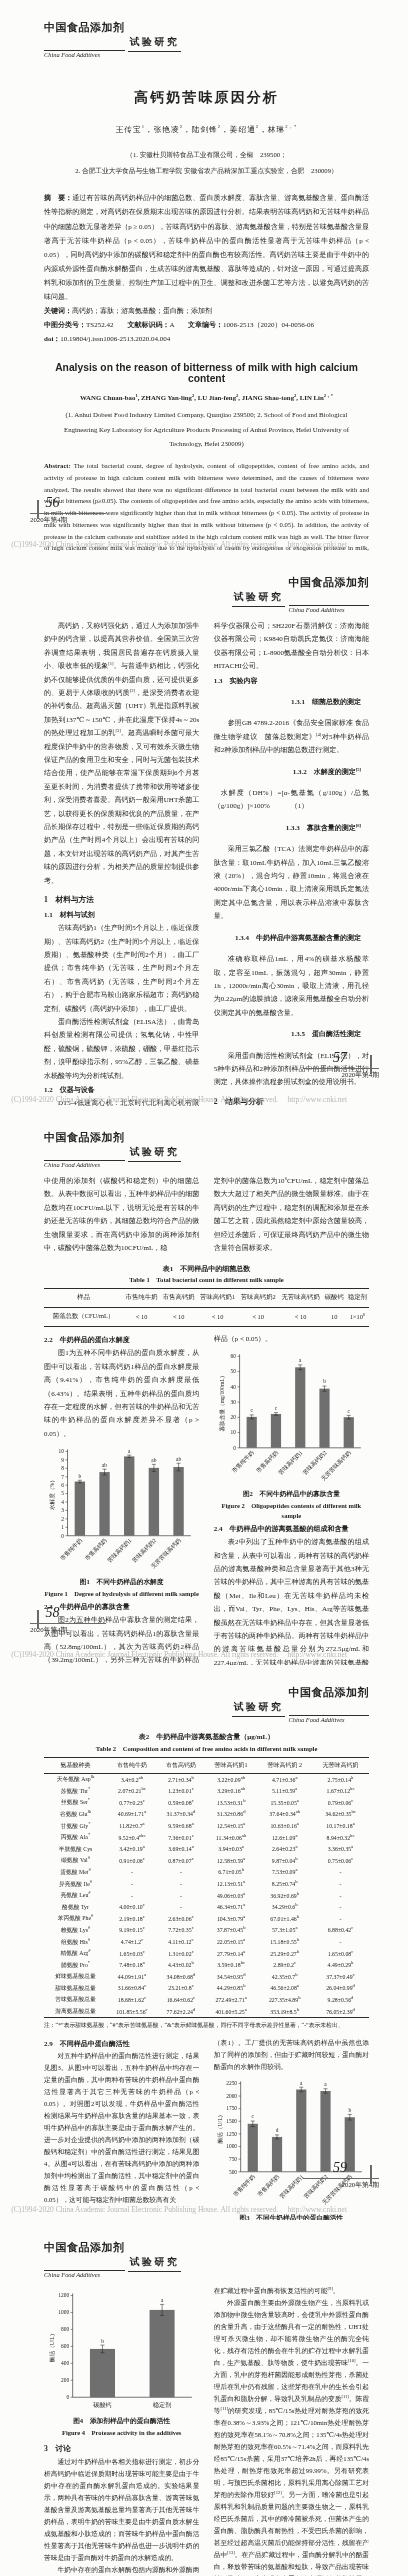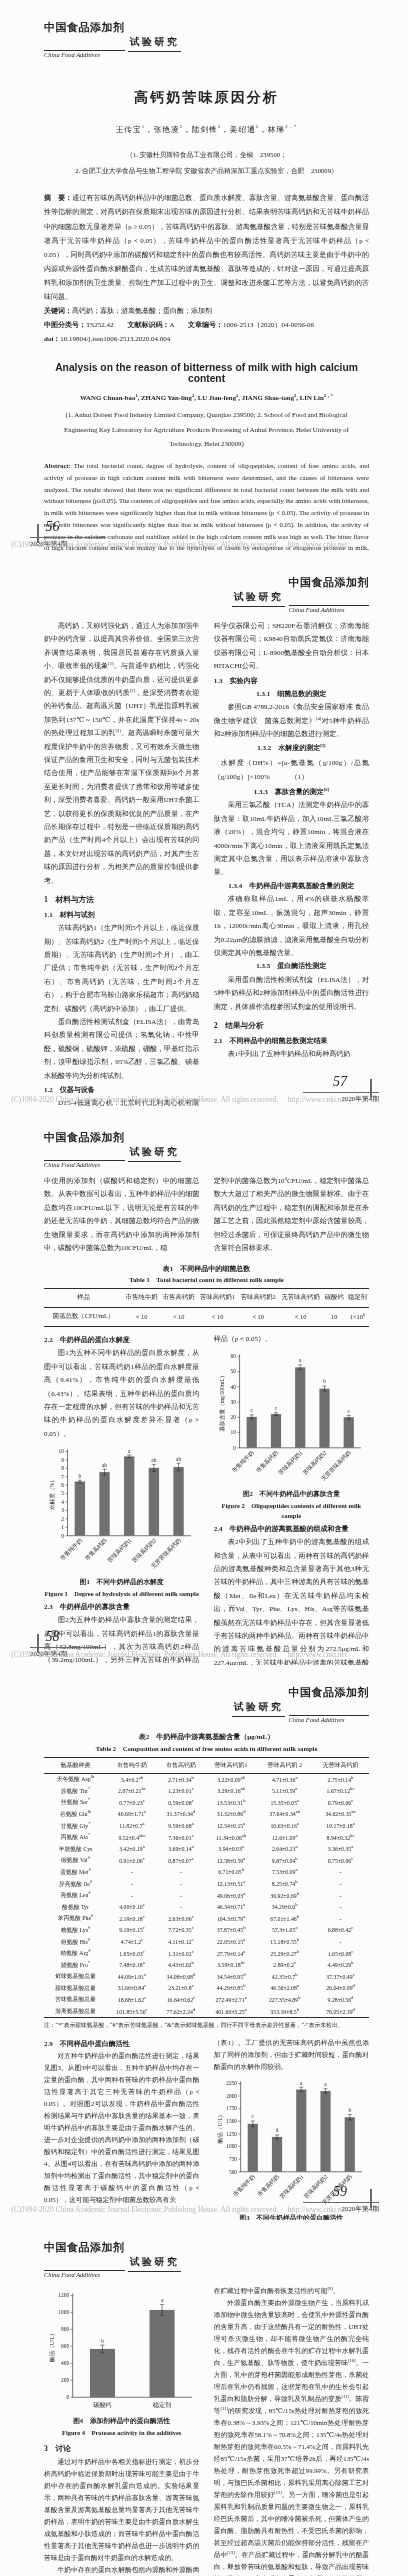--- a/index.html
+++ b/index.html
@@ -27,21 +27,21 @@
   .enaffil.first{margin-top:7.2px;}
   .enabs{font-size:6.6px;line-height:1.78;text-align:justify;margin-top:8.2px;}
   
   .cols{display:flex;gap:14.4px;margin-top:6.2px;}
   .col{flex:1;min-width:0;overflow:hidden;}
   .t-p,.t-p0,.t-eq{font-size:7px;line-height:13.4px;text-align:justify;margin:0;}
   .t-p{text-indent:2em;}
   .t-eq{text-indent:1em;margin:2.1px 0;}
   .t-h1{font-size:7.7px;font-weight:bold;margin:5.2px 0 2.1px;line-height:13.4px;}
   .t-h2{font-size:7px;font-weight:bold;margin:1px 0 0;line-height:13.4px;text-align:left;}
-  .t-h3{font-size:7px;font-weight:bold;margin:0;line-height:13.4px;text-align:center;}
+  .t-h3{font-size:7px;font-weight:bold;margin:8px;line-height:13.4px;text-align:right;}
   .dense .t-p,.dense .t-p0,.dense .t-eq{font-size:6.7px;line-height:12px;}
   .dense .t-h1{line-height:13px;margin:4.1px 0 1.5px;}
   .dense .t-h2,.dense .t-h3{line-height:12.4px;}
   sup{font-size:4.6px;line-height:0;vertical-align:super;}
   
   .tblwrap{margin-top:7.2px;}
   .tcap-cn{text-align:center;font-weight:bold;font-size:7px;line-height:1.8;}
   .tcap-en{text-align:center;font-weight:bold;font-size:6.6px;line-height:1.6;margin-bottom:2.6px;}
   table{width:100%;border-collapse:collapse;border-top:1.1px solid #2b2b2b;border-bottom:1.1px solid #2b2b2b;}
   thead tr{border-bottom:0.6px solid #2b2b2b;}
@@ -53,21 +53,21 @@
   .t2 td{font-size:5.8px;padding:1.3px 1px;}
   .t2 th:first-child{width:61px;}
   .tnote{font-size:5.8px;line-height:1.65;margin-top:2.6px;text-align:justify;}
   
   .fig{text-align:center;margin:3.1px 0 2.1px;}
   .chart{display:inline-block;}
   .chart text{font-family:"Liberation Serif","DejaVu Serif",serif;}
   .figcap-cn{font-weight:bold;font-size:6.7px;line-height:1.9;}
   .figcap-en{font-weight:bold;font-size:6.5px;line-height:1.5;}
   
-  .pno{position:absolute;bottom:6px;width:88px;}
+  .pno{position:absolute;bottom:30px;width:88px;}
   .pno.pleft{left:30px;}
   .pno.pright{right:30px;text-align:right;}
   .pnum{font-style:italic;font-size:14px;line-height:1.05;border-bottom:1.8px solid #6a6a6a;display:inline-block;min-width:47px;}
   .pleft .pnum{padding:0 13.4px 1.5px 15.5px;}
   .pright .pnum{padding:0 15.5px 1.5px 13.4px;text-align:center;}
   .pno::before{content:'';position:absolute;top:4.1px;width:2.1px;height:18.5px;background:#6a6a6a;}
   .pleft::before{left:7.2px;}
   .pright::before{right:7.2px;}
   .pissue{font-size:6.8px;margin-top:1.5px;}
   .wm{position:absolute;bottom:4.6px;left:11.3px;font-size:7.5px;color:#b6b6b4;white-space:nowrap;}
@@ -111,21 +111,21 @@
       <div class="jblock">
         <div class="jcn">中国食品添加剂</div>
         <div class="jen">China Food Additives</div>
       </div>
     </div>
     <div class="cols">
       <div class="col">
           <p class="t-p">高钙奶，又称钙强化奶，通过人为添加加强牛奶中的钙含量，以提高其营养价值。全国第三次营养调查结果表明，我国居民普遍存在钙质摄入量小、吸收率低的现象<sup>[1]</sup>。与普通牛奶相比，钙强化奶不仅能够提供优质的牛奶蛋白质，还可提供更多的、更易于人体吸收的钙质<sup>[2]</sup>，是深受消费者欢迎的补钙食品。超高温灭菌（UHT）乳是指原料乳被加热到137℃～150℃，并在此温度下保持4s～20s的热处理过程加工的乳<sup>[3]</sup>。超高温瞬时杀菌可最大程度保护牛奶中的营养物质，又可有效杀灭微生物保证产品的食用卫生和安全，同时与无菌包装技术结合使用，使产品能够在常温下保质期到6个月甚至更长时间，为消费者提供了携带和饮用等诸多便利，深受消费者喜爱。高钙奶一般采用UHT杀菌工艺，以获得更长的保质期和优良的产品质量，在产品长期保存过程中，特别是一些临近保质期的高钙奶产品（生产时间4个月以上）会出现有苦味的问题，本文针对出现苦味的高钙奶产品，对其产生苦味的原因进行分析，为相关产品的质量控制提供参考。</p>
           <p class="t-h1">1　材料与方法</p>
           <p class="t-h2">1.1　材料与试剂</p>
-          <p class="t-p">苦味高钙奶1（生产时间5个月以上，临近保质期）、苦味高钙奶2（生产时间5个月以上，临近保质期）、无苦味高钙奶（生产时间2个月），由工厂提供；市售纯牛奶（无苦味，生产时间2个月左右）、市售高钙奶（无苦味，生产时间2个月左右），购于合肥市马鞍山路家乐福超市；高钙奶稳定剂、碳酸钙（高钙奶中添加），由工厂提供。</p>
+          <p class="t-p">苦味高钙奶1（生产时间5个月以上，临近保质期）、苦味高钙奶2（生产时间5个月以上，临近保质期）、氨基酸种类（生产时间2个月），由工厂提供；市售纯牛奶（无苦味，生产时间2个月左右）、市售高钙奶（无苦味，生产时间2个月左右），购于合肥市马鞍山路家乐福超市；高钙奶稳定剂、碳酸钙（高钙奶中添加），由工厂提供。</p>
           <p class="t-p">蛋白酶活性检测试剂盒（ELISA法），由青岛科创质量检测有限公司提供；氢氧化钠，中性甲醛，硫酸铜，硫酸钾，浓硫酸，硼酸，甲基红指示剂，溴甲酚绿指示剂，95%乙醇，三氯乙酸、磺基水杨酸等均为分析纯试剂。</p>
           <p class="t-h2">1.2　仪器与设备</p>
           <p class="t-p">DT5-4低速离心机：北京时代北利离心机有限公司；FA104N电子分析天平：上海民桥精密</p>
         </div>
       <div class="col">
           <p class="t-p0">科学仪器限公司；SH220F石墨消解仪：济南海能仪器有限公司；K9840自动凯氏定氮仪：济南海能仪器有限公司；L-8900氨基酸全自动分析仪：日本HITACHI公司。</p>
           <p class="t-h2">1.3　实验内容</p>
           <p class="t-h3">1.3.1　细菌总数的测定</p>
           <p class="t-p">参照GB 4789.2-2016《食品安全国家标准 食品微生物学建议　菌落总数测定》<sup>[4]</sup>对5种牛奶样品和2种添加剂样品中的细菌总数进行测定。</p>
           <p class="t-h3">1.3.2　水解度的测定<sup>[5]</sup></p>

